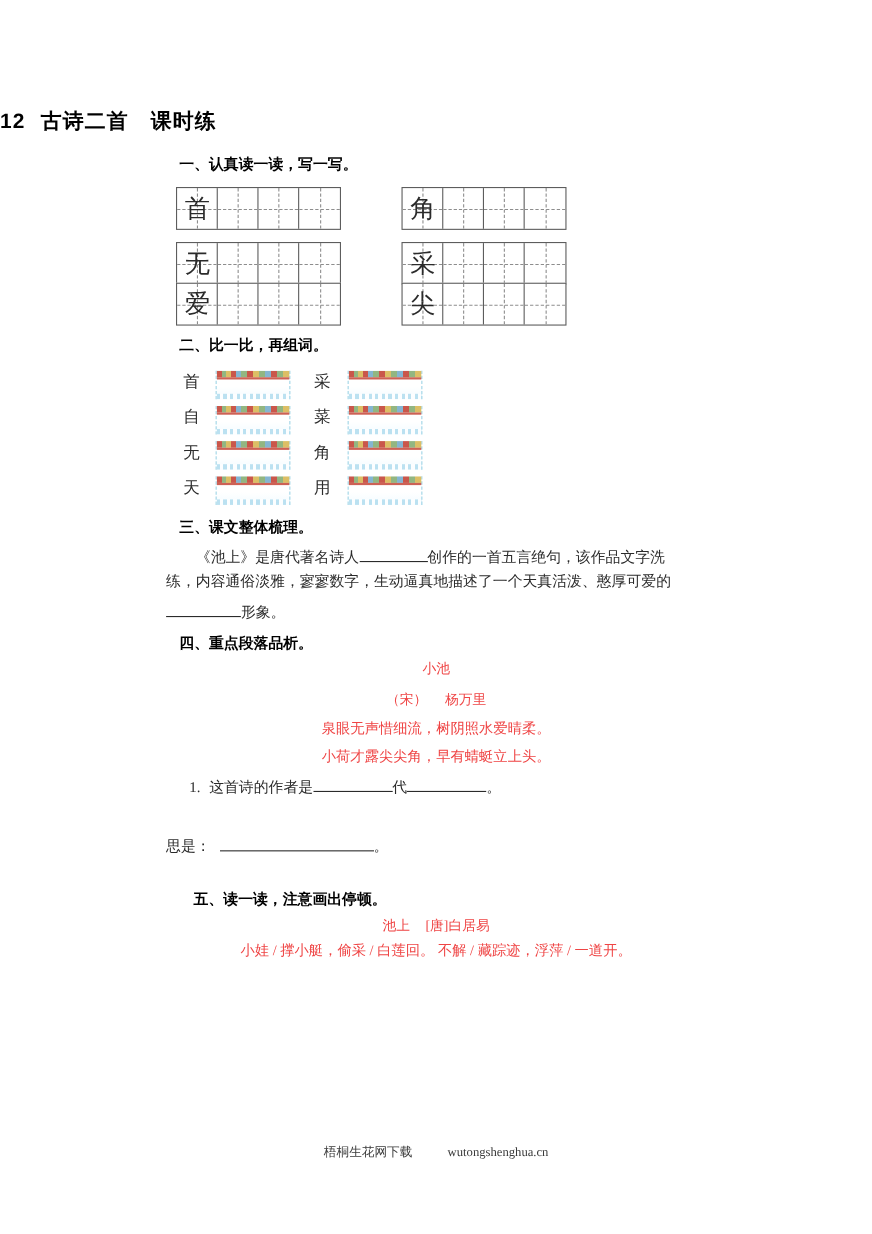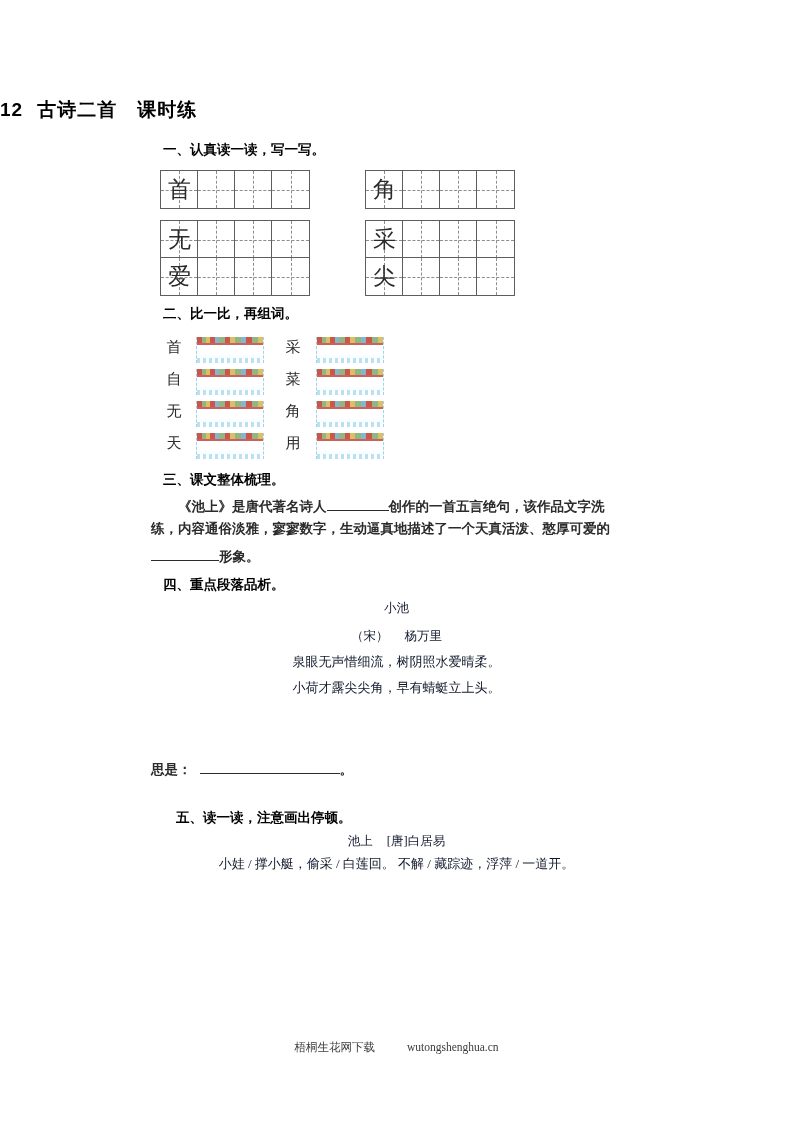--- a/index.html
+++ b/index.html
@@ -153,36 +153,35 @@
   }
 
   
   .para {
     position: absolute;
     font-family: "Liberation Serif", "DejaVu Serif", serif;
     font-size: 13.5px;
     color: #2b2b2b;
     white-space: nowrap;
     line-height: 1;
-    font-weight: bold;
   }
   .blank {
     display: inline-block;
     border-bottom: 1px solid #2b2b2b;
     vertical-align: baseline;
     height: 13px;
   }
 
   
   .poem-line {
     position: absolute;
     width: 793px;
     text-align: center;
     font-family: "Liberation Serif", "DejaVu Serif", serif;
-    color: #0f172a;
+    color: #ef4444;
     white-space: nowrap;
   }
   .poem-title { font-size: 12.5px; }
   .poem-author { font-size: 12.5px; }
   .poem-verse { font-size: 13px; }
 
   
   .footer {
     position: absolute;
     left: 0; top: 1040px;
@@ -327,20 +326,23 @@
 
   <div class="sec-head" style="left:163px; top:576px;">四、重点段落品析。</div>
 
   <div class="poem-line poem-title" style="top:600px;">小池</div>
   <div class="poem-line poem-author" style="top:628px;">
     <span>（宋）</span><span style="display:inline-block;width:16px;"></span><span>杨万里</span>
   </div>
   <div class="poem-line poem-verse" style="top:653px;">泉眼无声惜细流，树阴照水爱晴柔。</div>
   <div class="poem-line poem-verse" style="top:679px;text-align:center;">小荷才露尖尖角，早有蜻蜓立上头。</div>
 
+  <div class="para" style="left:172px; top:706px;">
+    <span>1.</span><span style="display:inline-block;width:8px;"></span><span>这首诗的作者是</span><span class="blank" style="width:72px;"></span><span>代</span><span class="blank" style="width:72px;"></span><span>。</span>
+  </div>
 
 
   <div class="para" style="left:151px; top:760px;">
     <span>思是：</span><span style="display:inline-block;width:8px;"></span><span class="blank" style="width:140px;"></span><span>。</span>
   </div>
 
   <div class="sec-head" style="left:176px; top:809px;">五、读一读，注意画出停顿。</div>
 
   <div class="poem-line poem-title" style="top:833px;">
     <span>池上</span><span style="display:inline-block;width:14px;"></span><span>[唐]白居易</span>

